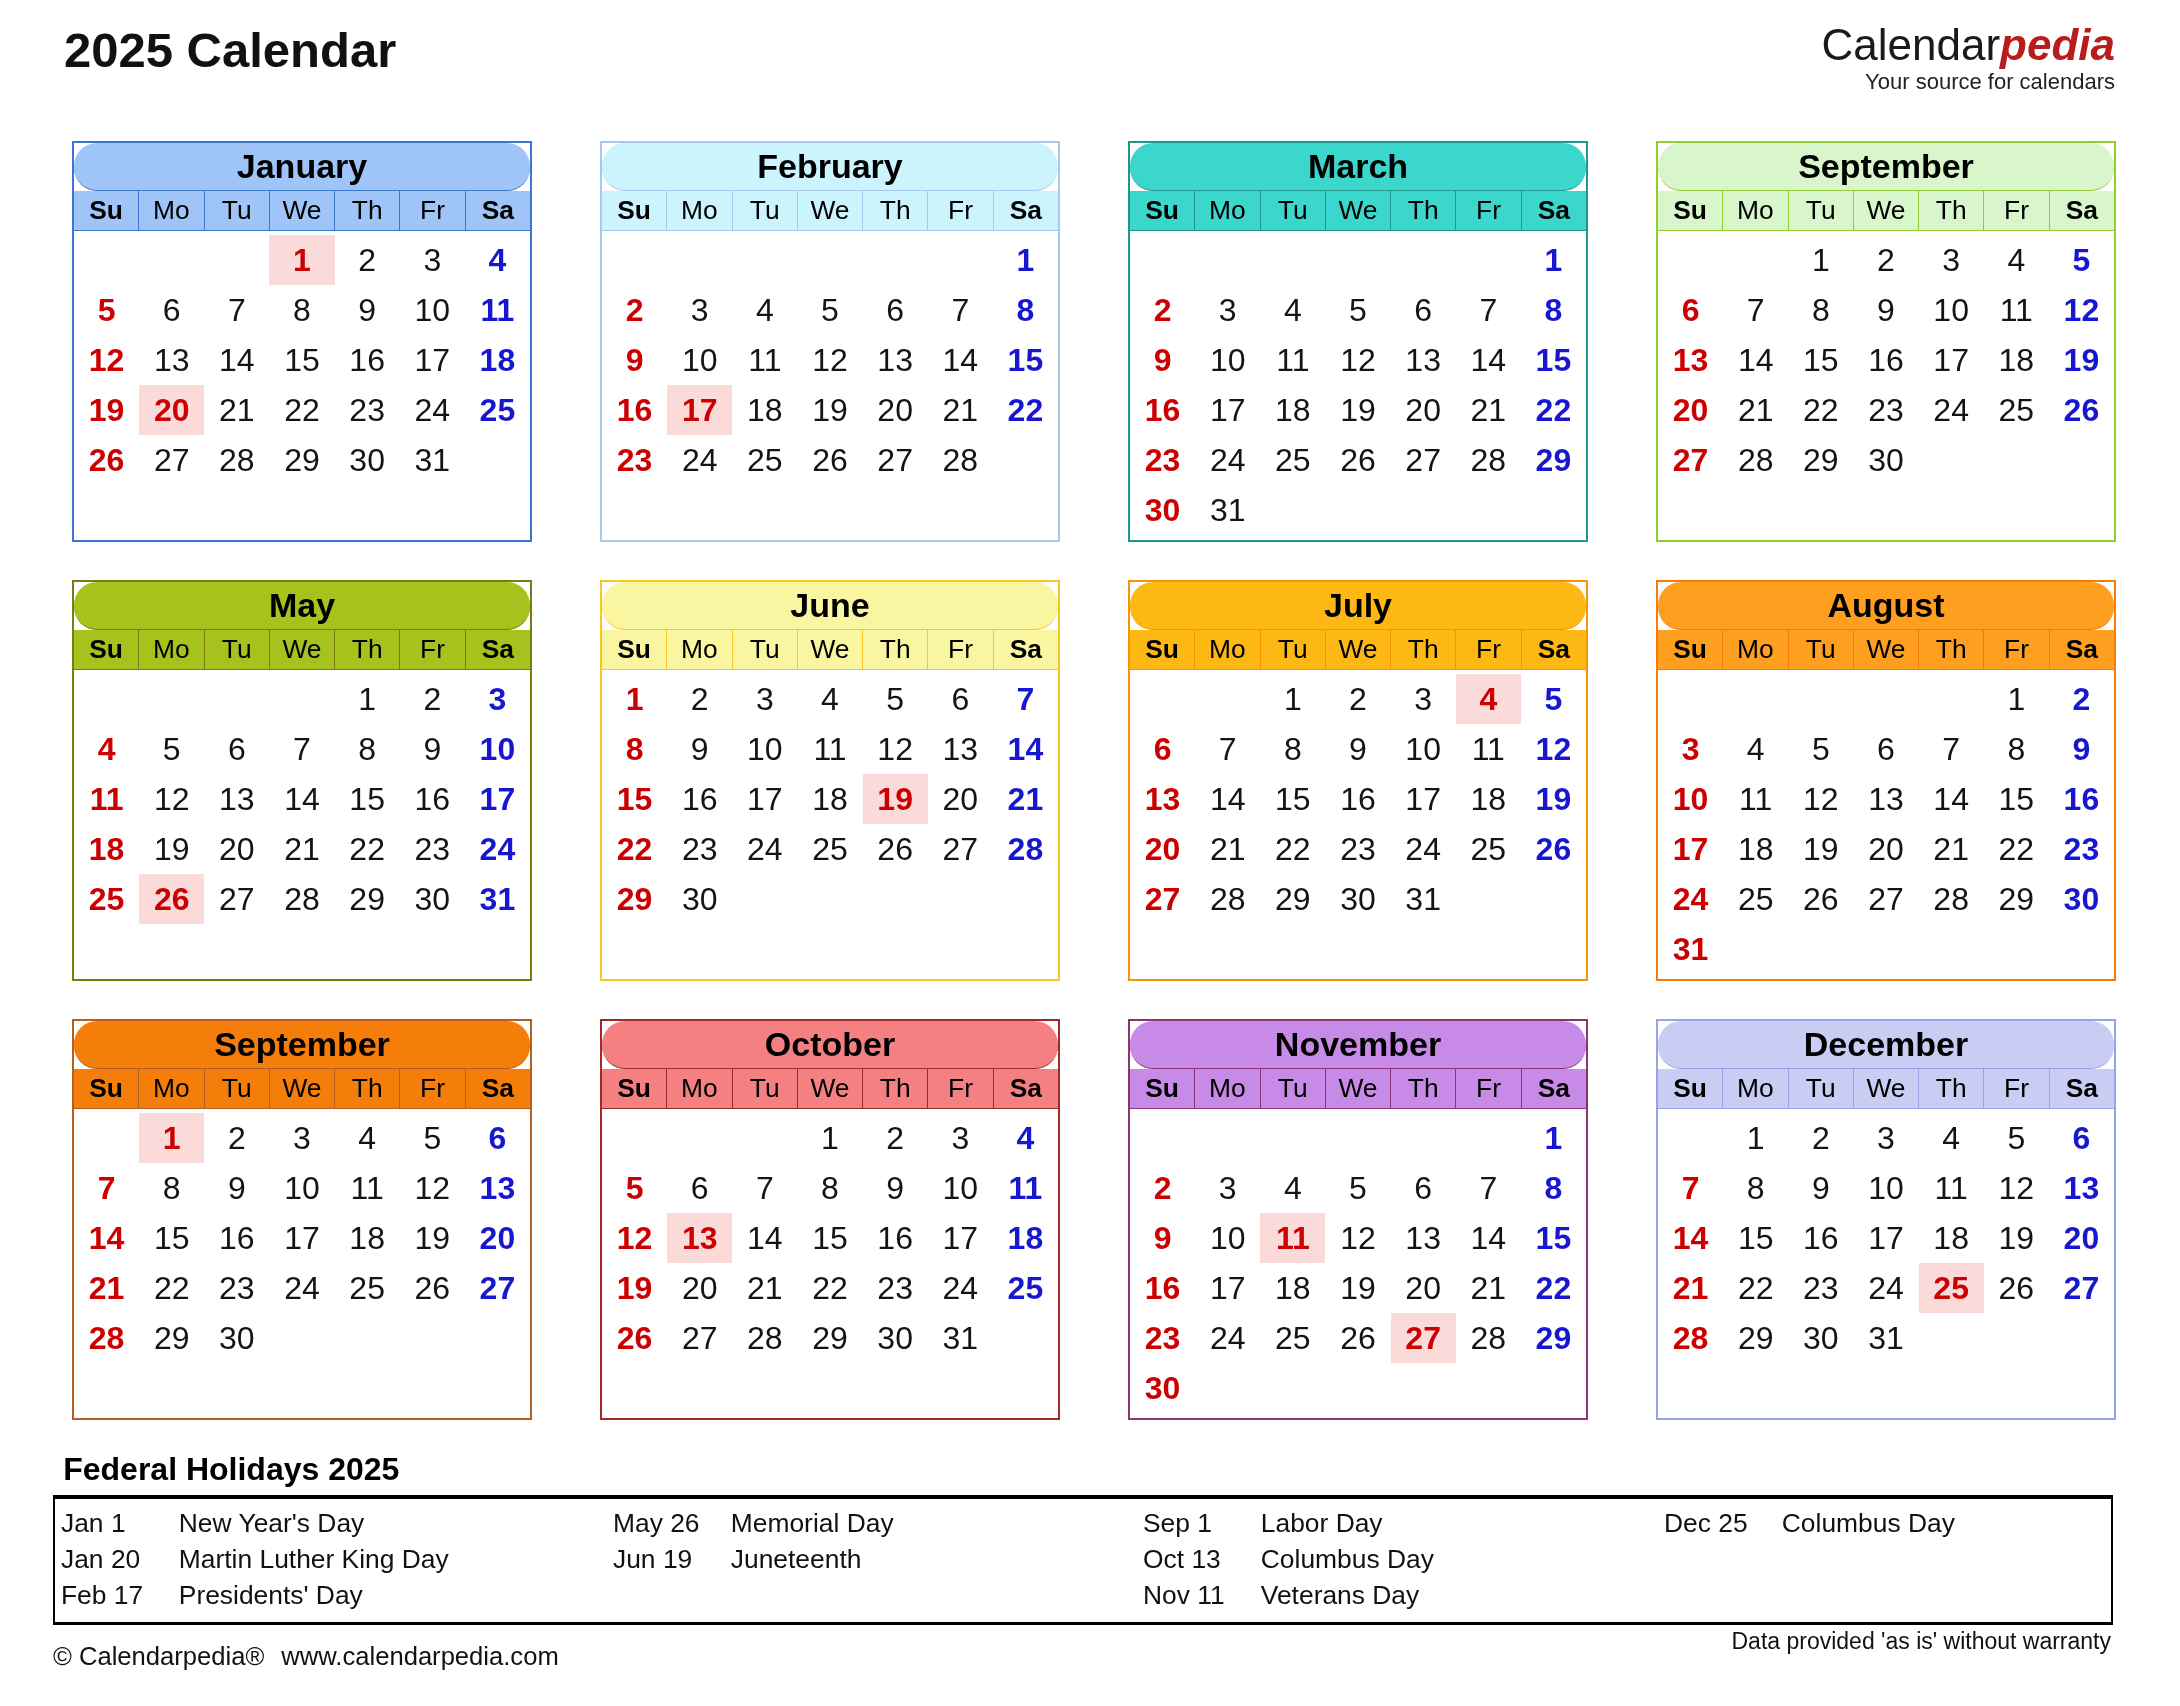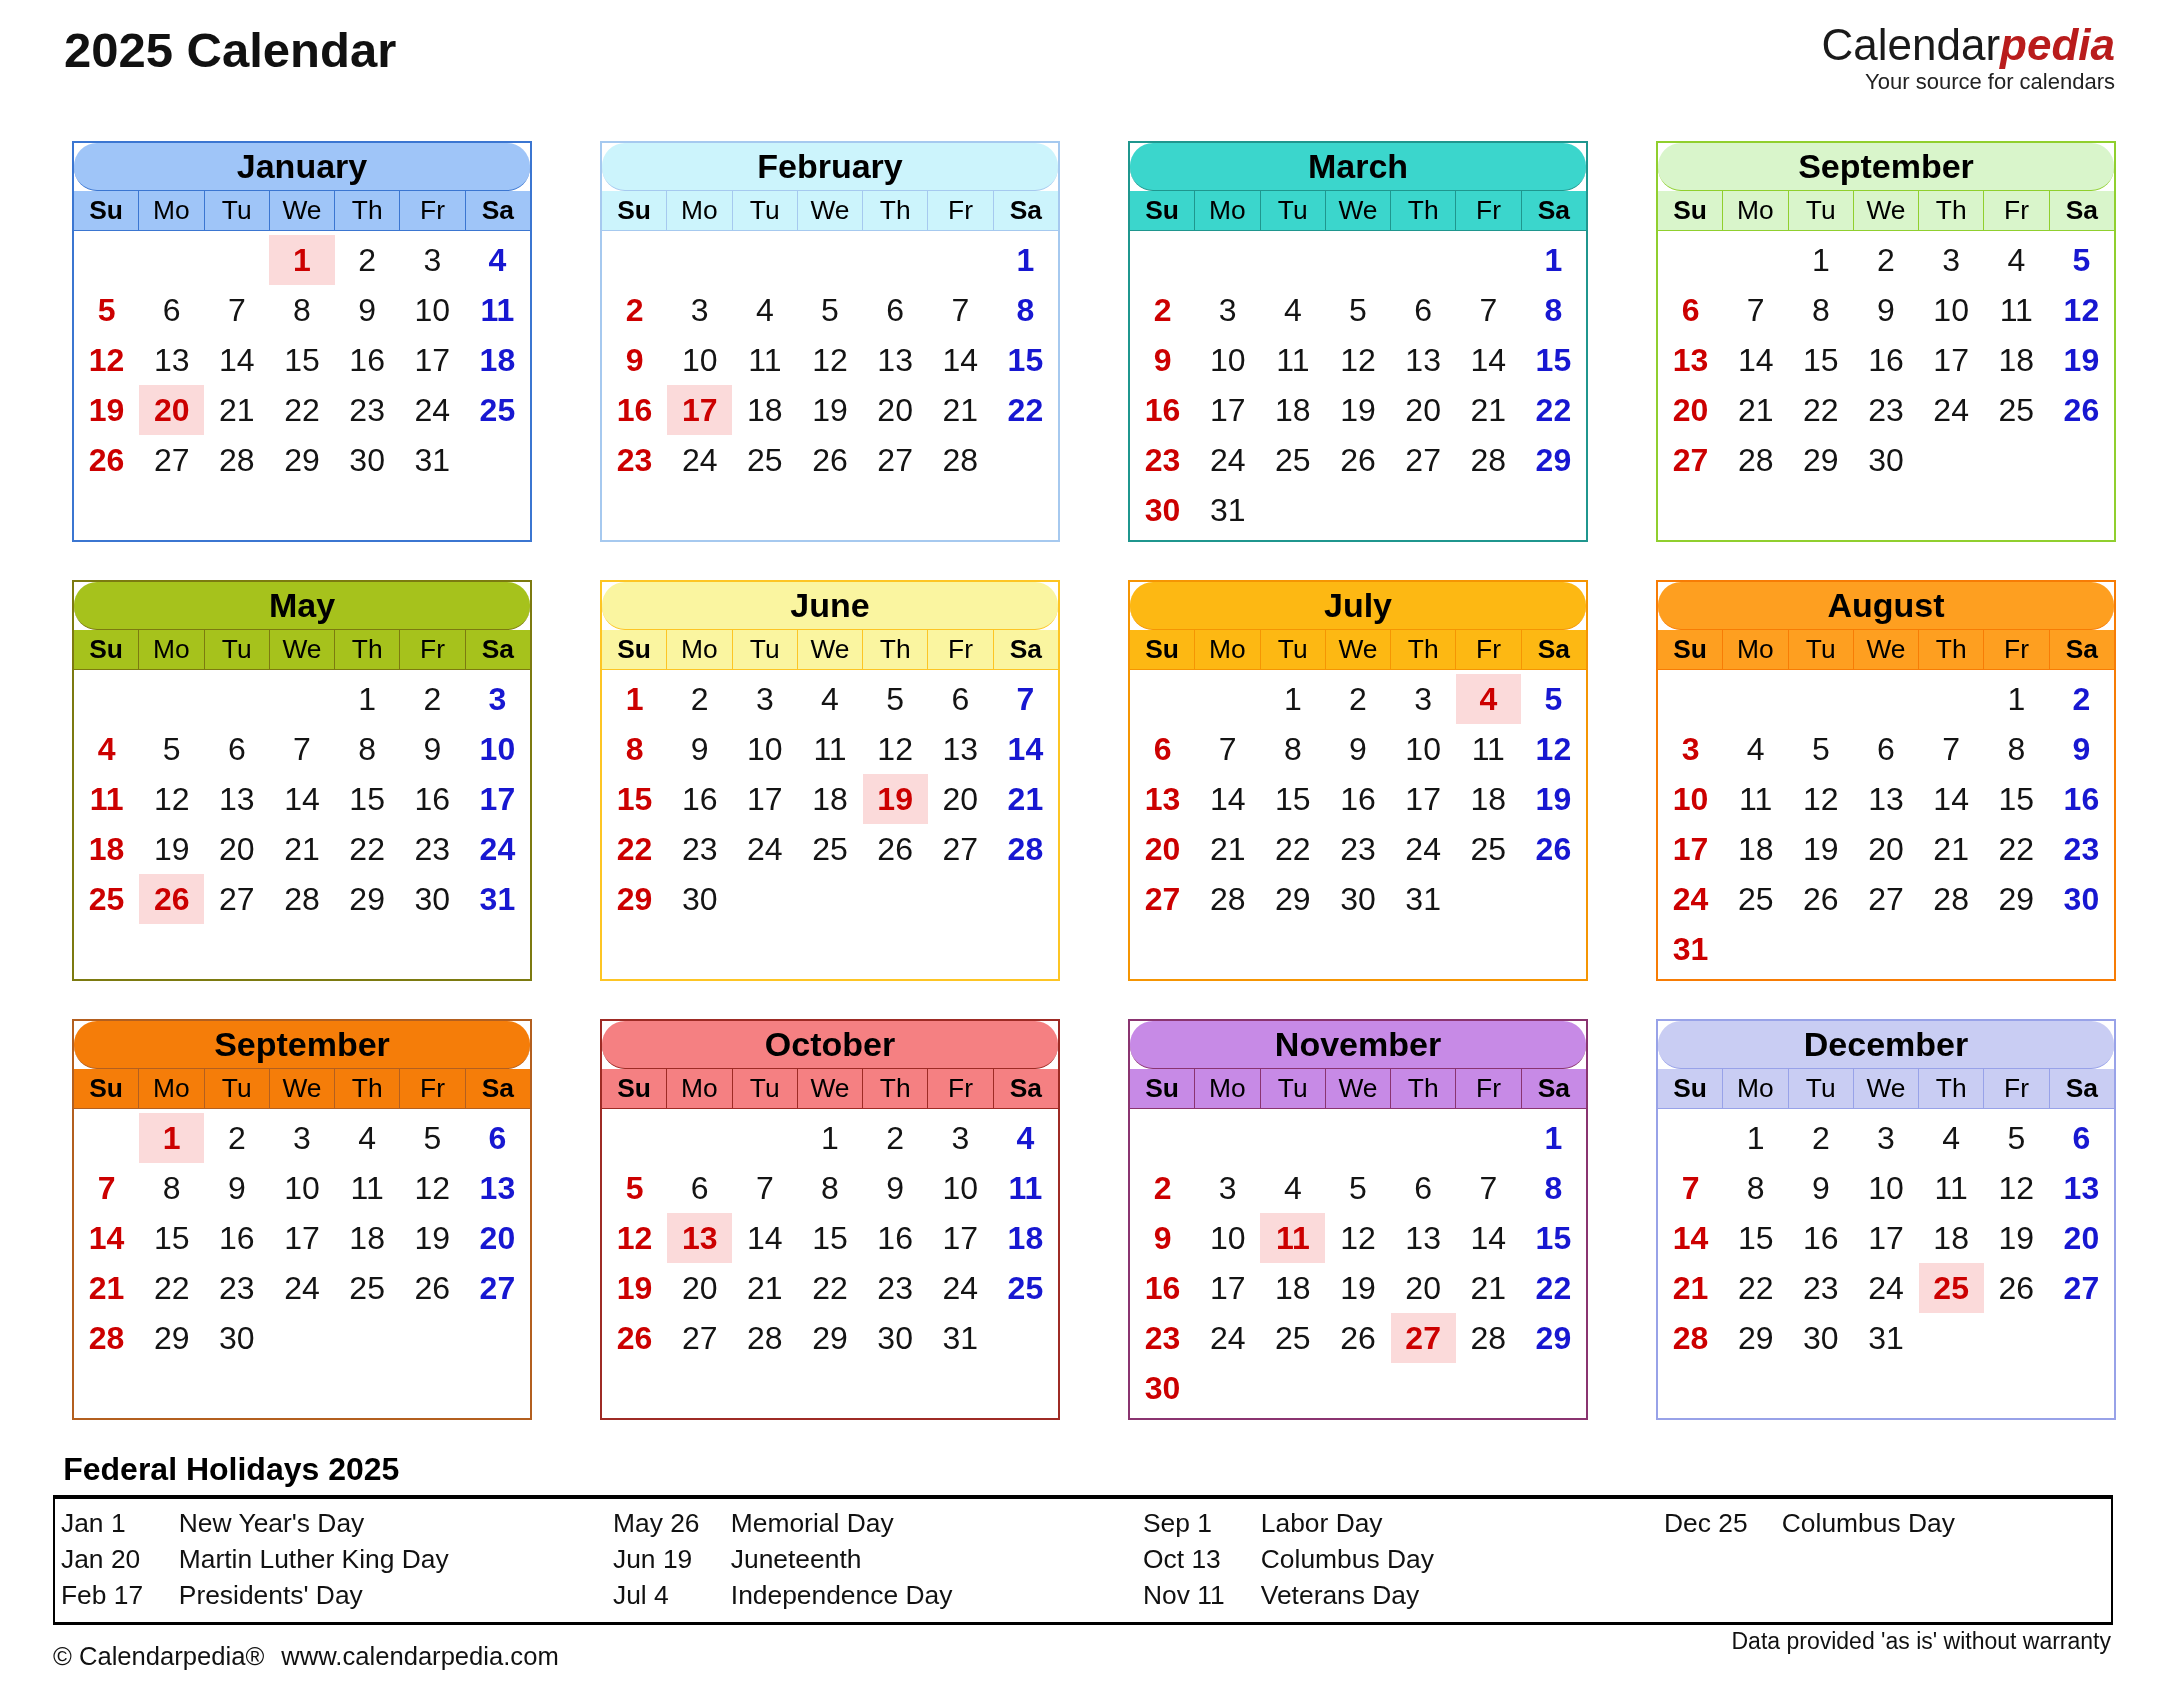--- a/index.html
+++ b/index.html
@@ -895,24 +895,20 @@
         </div>
         <div class="hcol">
           <div class="hrow">
             <span class="hdate">May 26</span>
             <span class="hname">Memorial Day</span>
           </div>
           <div class="hrow">
             <span class="hdate">Jun 19</span>
             <span class="hname">Juneteenth</span>
           </div>
-          <div class="hrow">
-            <span class="hdate">Jul 4</span>
-            <span class="hname">Independence Day</span>
-          </div>
         </div>
         <div class="hcol">
           <div class="hrow">
             <span class="hdate">Sep 1</span>
             <span class="hname">Labor Day</span>
           </div>
           <div class="hrow">
             <span class="hdate">Oct 13</span>
             <span class="hname">Columbus Day</span>
           </div>

